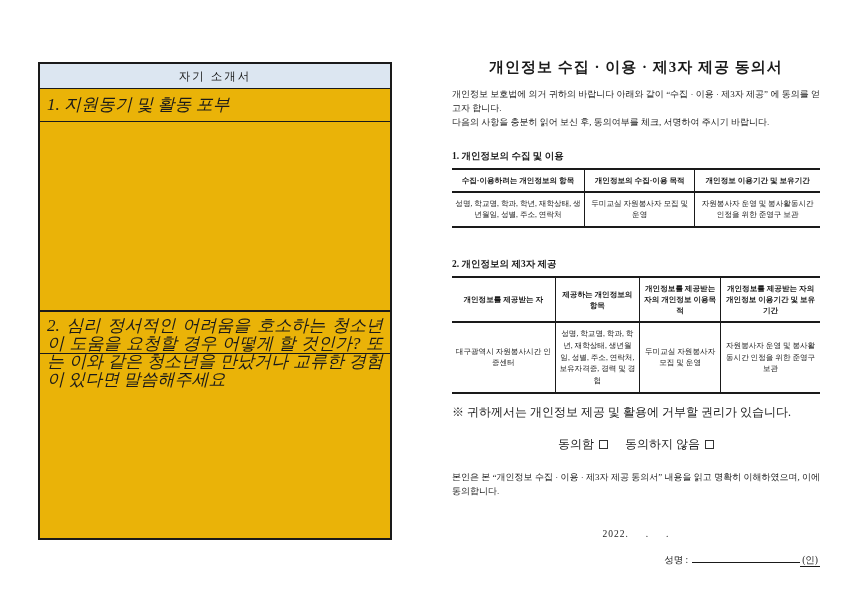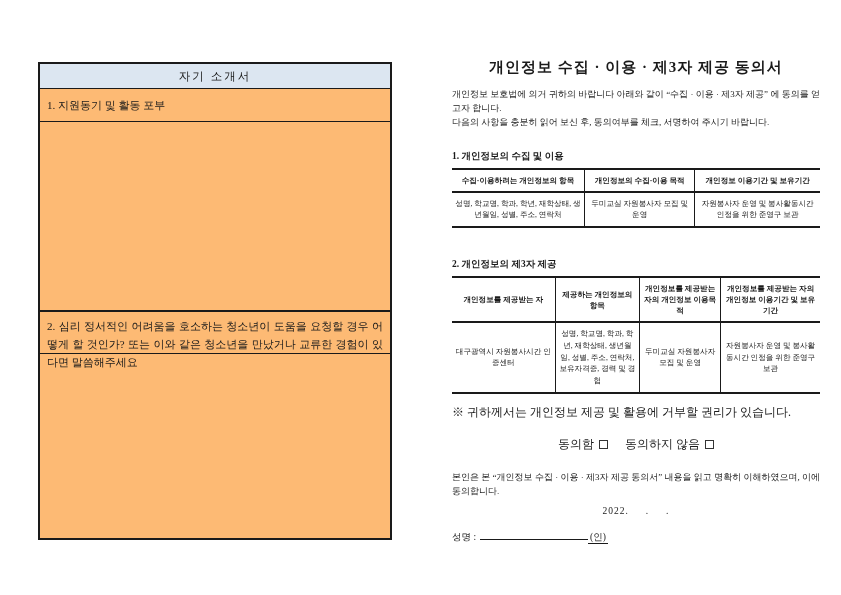--- a/index.html
+++ b/index.html
@@ -1,26 +1,26 @@
 <!DOCTYPE html>
 <html><head>
 <meta charset="utf-8">
 <style>
   * { margin:0; padding:0; box-sizing:border-box; }
   html,body { width:841px; height:595px; background:#ffffff; overflow:hidden;
               font-family:"Liberation Serif","DejaVu Serif",serif; color:#1a1a1a; }
 
   
   .left-form { position:absolute; left:38px; top:62px; width:354px; height:478px;
-               border:2px solid #1a1a1a; display:flex; flex-direction:column; background:#fdba74; }
+               border:2px solid #1a1a1a; display:flex; flex-direction:column; background:#eab308; }
   .lf-header { height:25px; background:#dce6f1; border-bottom:1.5px solid #1a1a1a;
                display:flex; align-items:center; justify-content:center;
                font-size:11.5px; letter-spacing:2px; }
-  .lf-q   { border-bottom:1.5px solid #1a1a1a; font-size:11px; line-height:18px;
-            padding:5px 7px; text-align:justify; }
+  .lf-q   { border-bottom:1.5px solid #1a1a1a; font-size:17px; line-height:18px;
+            padding:5px 7px; text-align:justify;font-style:italic; }
   .lf-q1  { height:33px; display:flex; align-items:center; padding-top:0; padding-bottom:0; }
   .lf-ans { border-bottom:1.5px solid #1a1a1a; }
   .lf-a1  { height:189px; }
   .lf-q2  { height:43px; border-top:0.5px solid #1a1a1a; }
   .lf-a2  { flex:1; border-bottom:none; }
 
   
   .rp { position:absolute; left:452px; top:58px; width:368px; }
   .rp-title { text-align:center; font-size:15px; font-weight:bold; letter-spacing:1px; }
   .rp-intro { margin-top:11px; font-size:9px; line-height:13.5px; text-align:justify; }
@@ -38,22 +38,22 @@
   .t1 col:nth-child(1){width:36%;} .t1 col:nth-child(2){width:30%;} .t1 col:nth-child(3){width:34%;}
   .t2 col:nth-child(1){width:28%;} .t2 col:nth-child(2){width:23%;}
   .t2 col:nth-child(3){width:22%;} .t2 col:nth-child(4){width:27%;}
 
   .rp-notice { margin-top:12px; font-size:12px; line-height:13.5px; text-align:justify; }
   .rp-consent { margin-top:17px; text-align:center; font-size:12px; }
   .cb { display:inline-block; width:9px; height:9px; border:1.2px solid #333;
         vertical-align:-1px; margin-left:5px; background:#fff; }
   .gap { display:inline-block; width:14px; }
   .rp-statement { margin-top:18px; font-size:9px; line-height:13.5px; text-align:justify; }
-  .rp-date { margin-top:8px; text-align:center; font-size:9.5px; letter-spacing:1px; }
-  .rp-sign { margin-top:13px; text-align:left; font-size:9.5px; }
+  .rp-date { margin-top:31px; text-align:center; font-size:9.5px; letter-spacing:1px; }
+  .rp-sign { margin-top:13px; text-align:right; font-size:9.5px; }
   .sig-blank { display:inline-block; width:108px; border-bottom:1px solid #1a1a1a;
                height:11px; margin-left:4px; }
   .seal { border-bottom:1px solid #1a1a1a; padding:0 2px 1px 2px; }
 </style>
 </head>
 <body>
 
 <div class="left-form">
   <div class="lf-header">자기 소개서</div>
   <div class="lf-q lf-q1">1. 지원동기 및 활동 포부</div>

